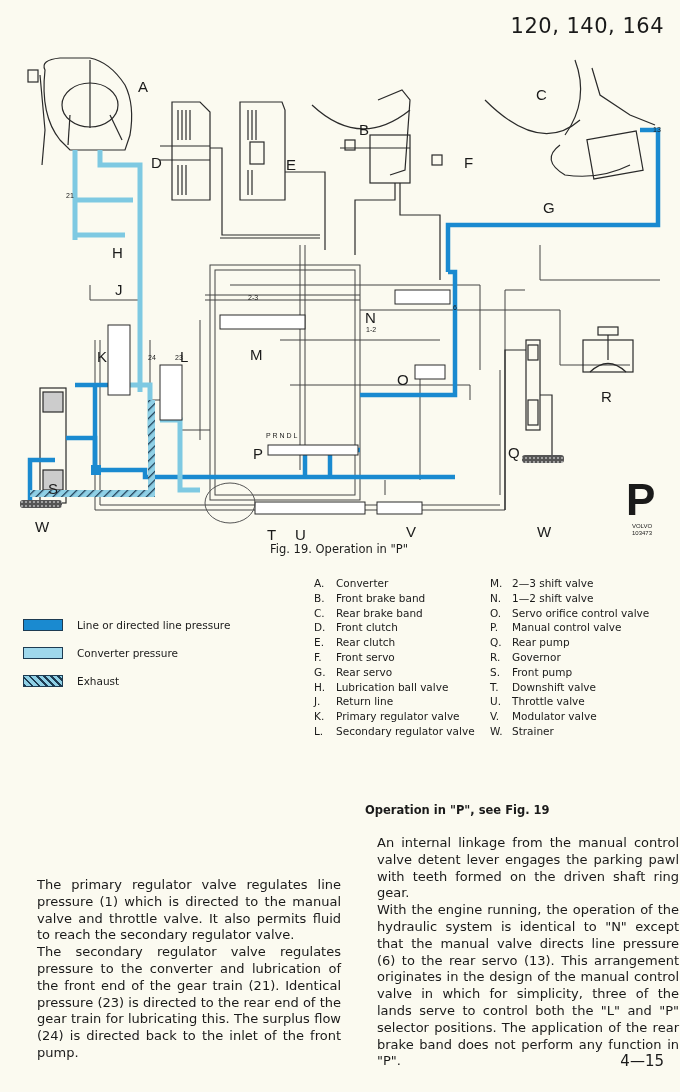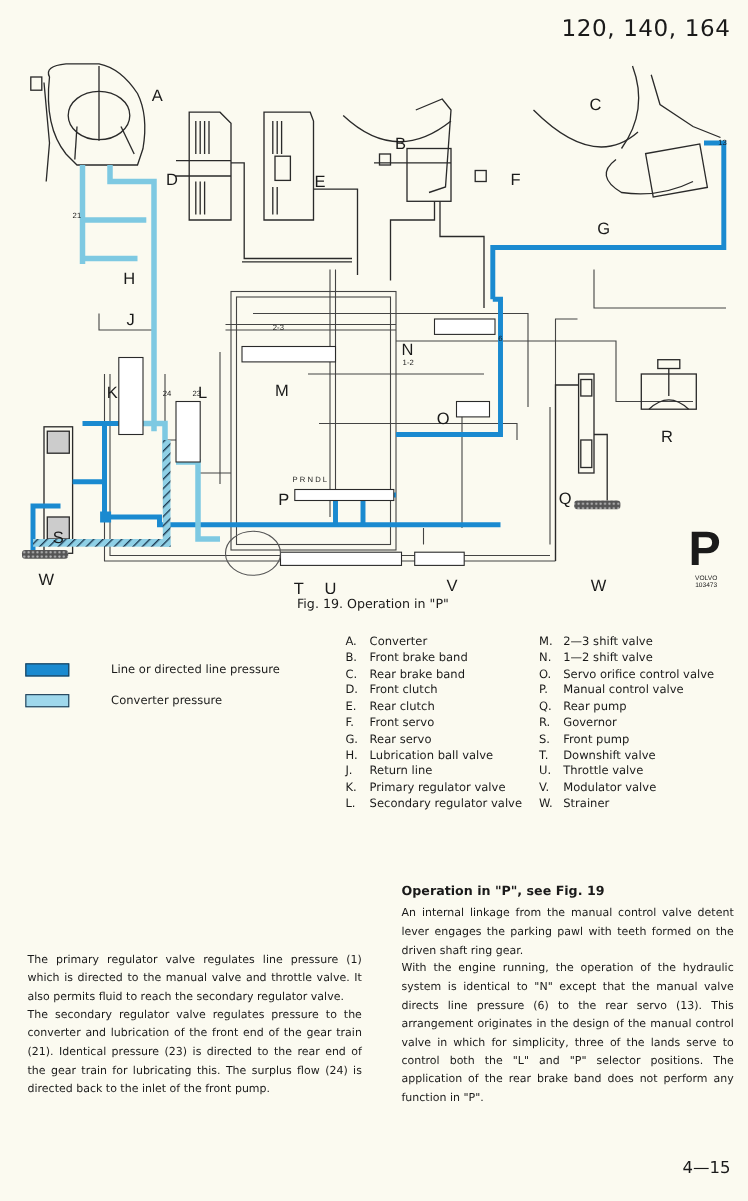--- a/index.html
+++ b/index.html
@@ -24,34 +24,34 @@
   }
   .volvo-code {
     position:absolute; left:620px; top:523px; width:44px; text-align:center;
     font-family:"Liberation Sans", sans-serif; font-size:6px; line-height:7px;
   }
   .caption {
     position:absolute; left:270px; top:542px;
     font-family:"DejaVu Sans", sans-serif; font-size:11.5px;
   }
   .legend { position:absolute; left:23px; top:603px; }
-  .legend-item { display:flex; align-items:flex-start; height:28px;gap:24px; }
+  .legend-item { display:flex; align-items:flex-end; height:28px; }
   .swatch { width:40px; height:12px; border:1px solid #1d3b52; margin-right:14px; box-sizing:border-box;}
   .legend-label { font-size:10.5px; }
   .parts { position:absolute; top:576px; font-size:10.5px; line-height:14.8px; }
   .parts .row { display:flex; white-space:nowrap; }
   .parts .key { width:22px; }
   .parts-left { left:314px; }
   .parts-right { left:490px; }
   .section-heading {
     position:absolute; left:365px; top:803px; font-weight:bold; font-size:11.5px;
   }
   .para {
-    position:absolute; font-size:10px; line-height:16.8px; text-align:justify;
-    margin:0;
+    position:absolute; font-size:13px; line-height:16.8px; text-align:justify;
+    margin:12px;
   }
   .right-col { left:365px; width:302px; top:823px; }
   .left-col { left:25px; width:304px; top:865px; }
   .para p { margin:0; }
   .footer-page {
     position:absolute; right:16px; bottom:22px; font-size:15px;
   }
 </style>
 </head>
 <body>
@@ -261,20 +261,24 @@
 
 <div class="legend">
   <div class="legend-item">
     <div class="swatch" style="background:#1a8ad0"></div>
     <span class="legend-label">Line or directed line pressure</span>
   </div>
   <div class="legend-item">
     <div class="swatch" style="background:#9fd8ec"></div>
     <span class="legend-label">Converter pressure</span>
   </div>
+  <div class="legend-item">
+    <div class="swatch" style="background:repeating-linear-gradient(45deg,#1d3b52 0 2px,#8fd0e6 2px 5px)"></div>
+    <span class="legend-label">Exhaust</span>
+  </div>
 </div>
 
 <div class="parts parts-left">
   <div class="row">
       <span class="key">A.</span>
       <span>Converter</span>
     </div>
   <div class="row">
       <span class="key">B.</span>
       <span>Front brake band</span>

